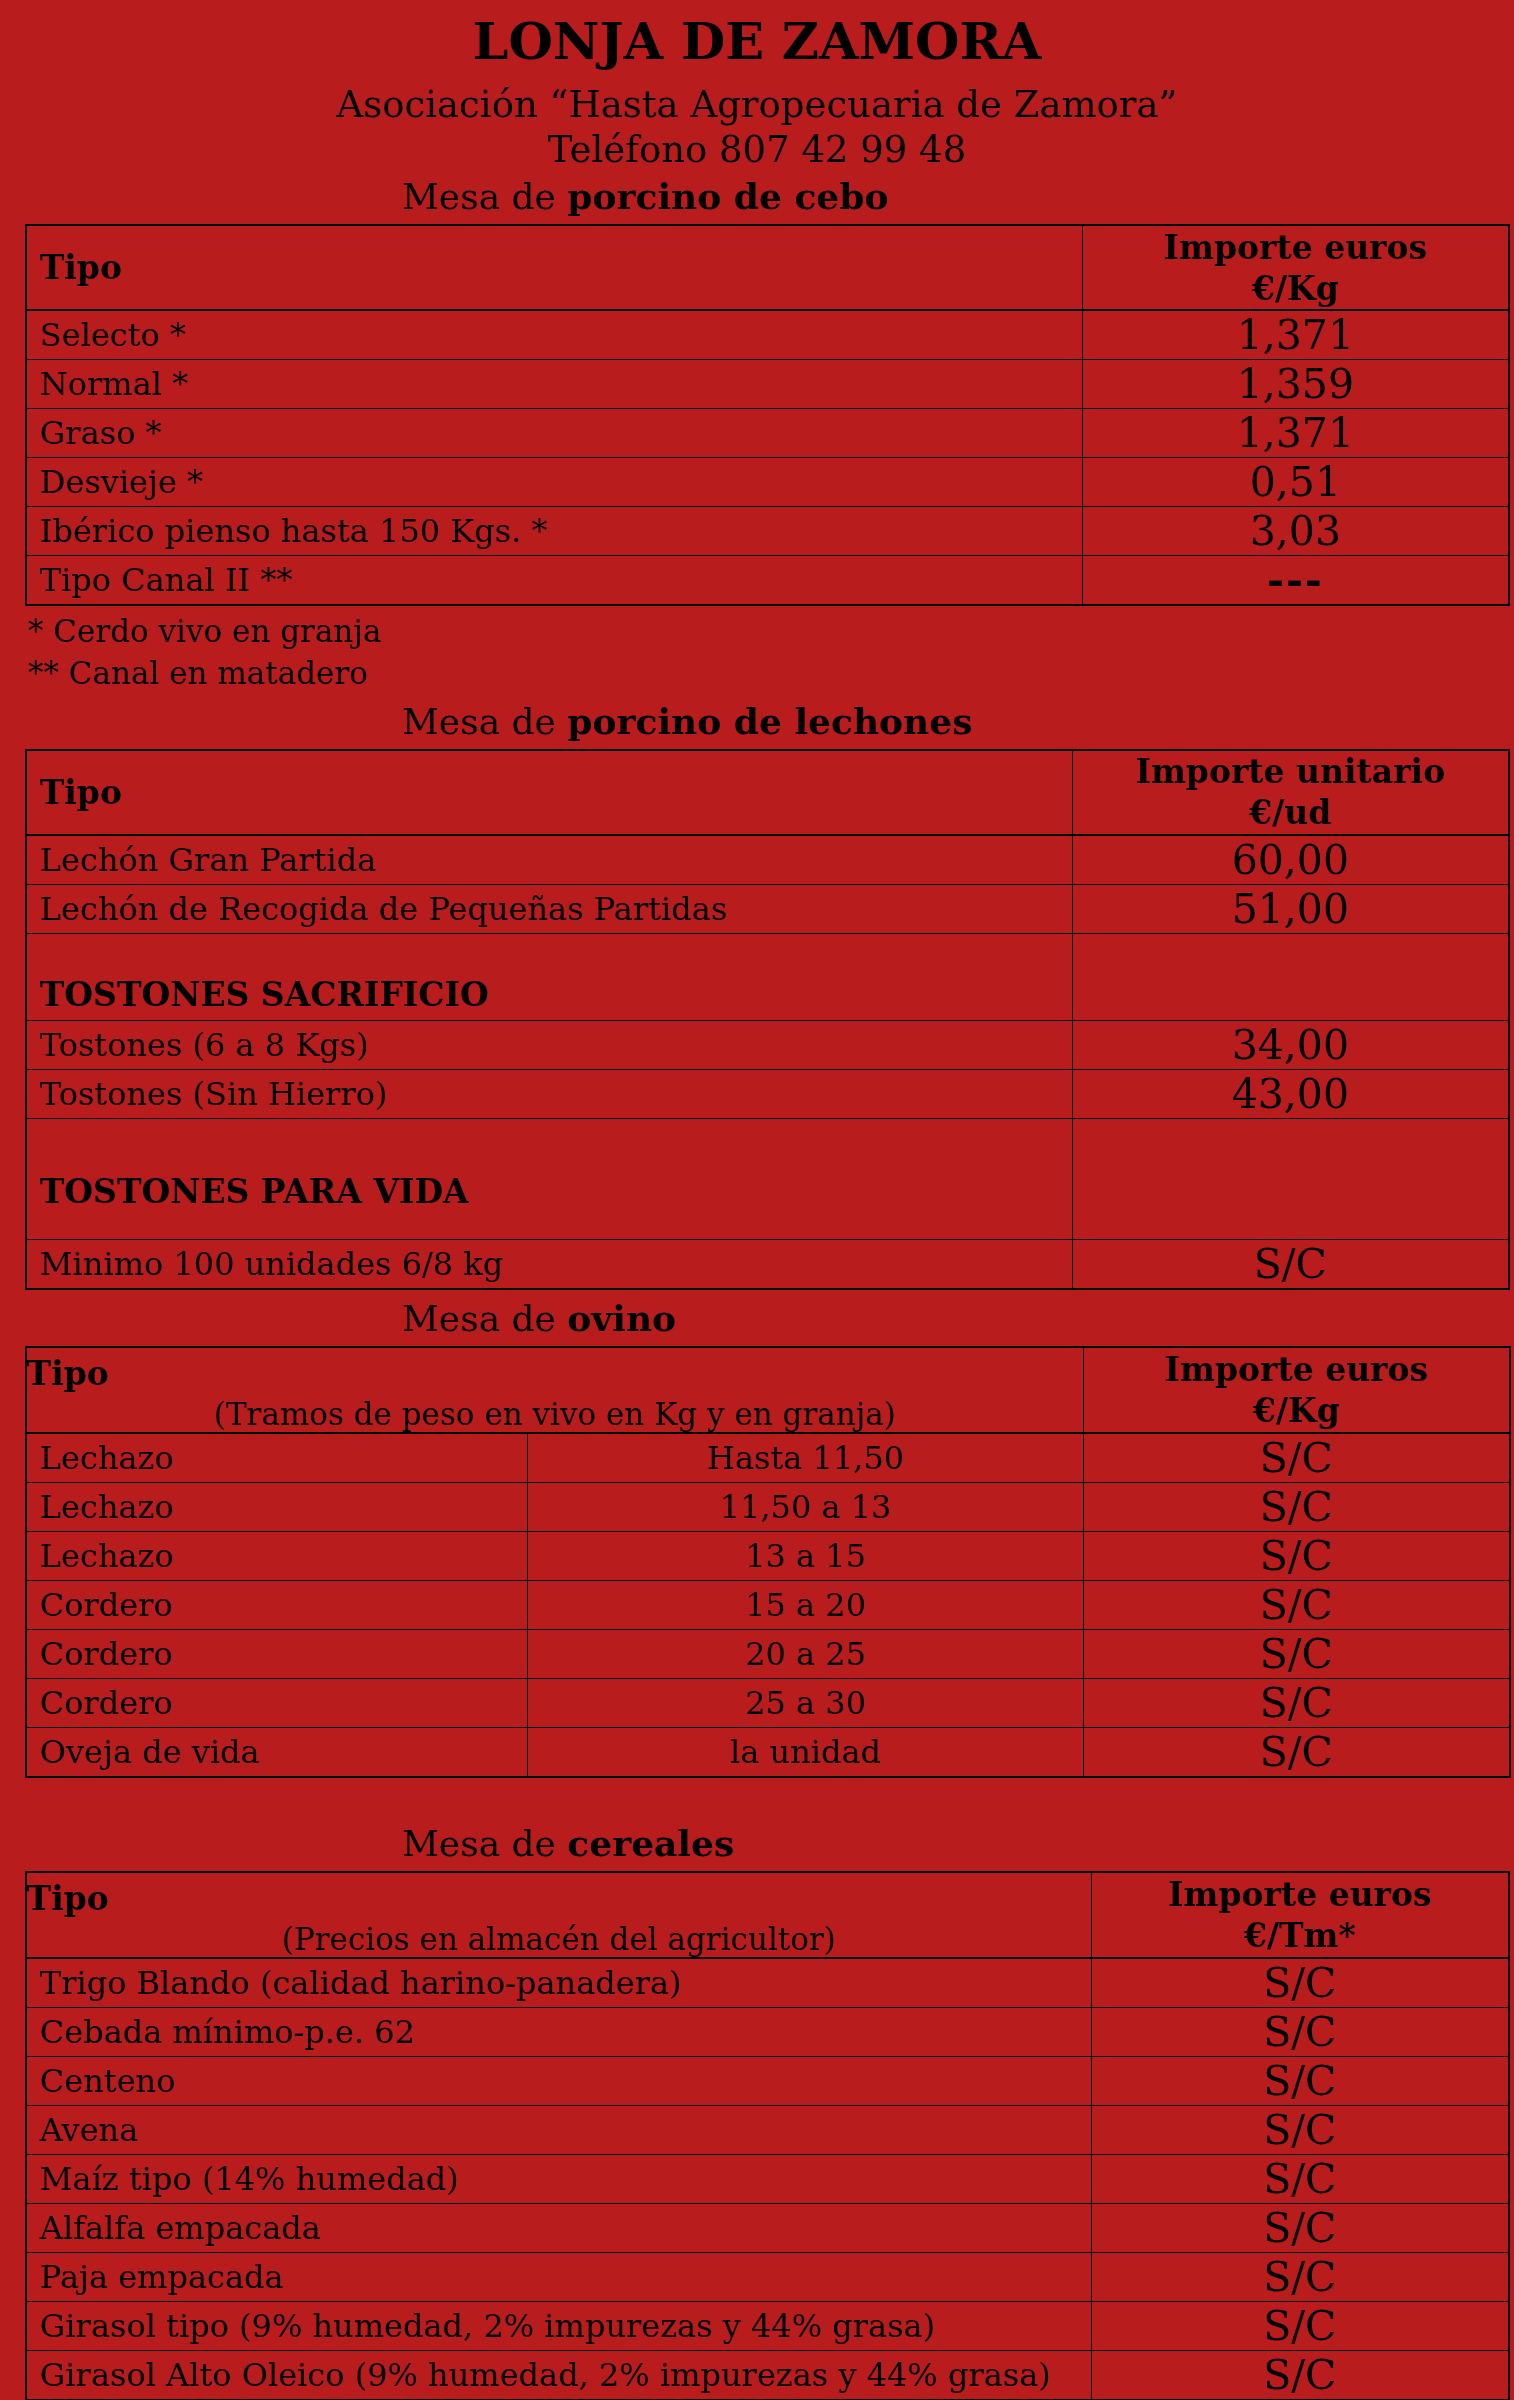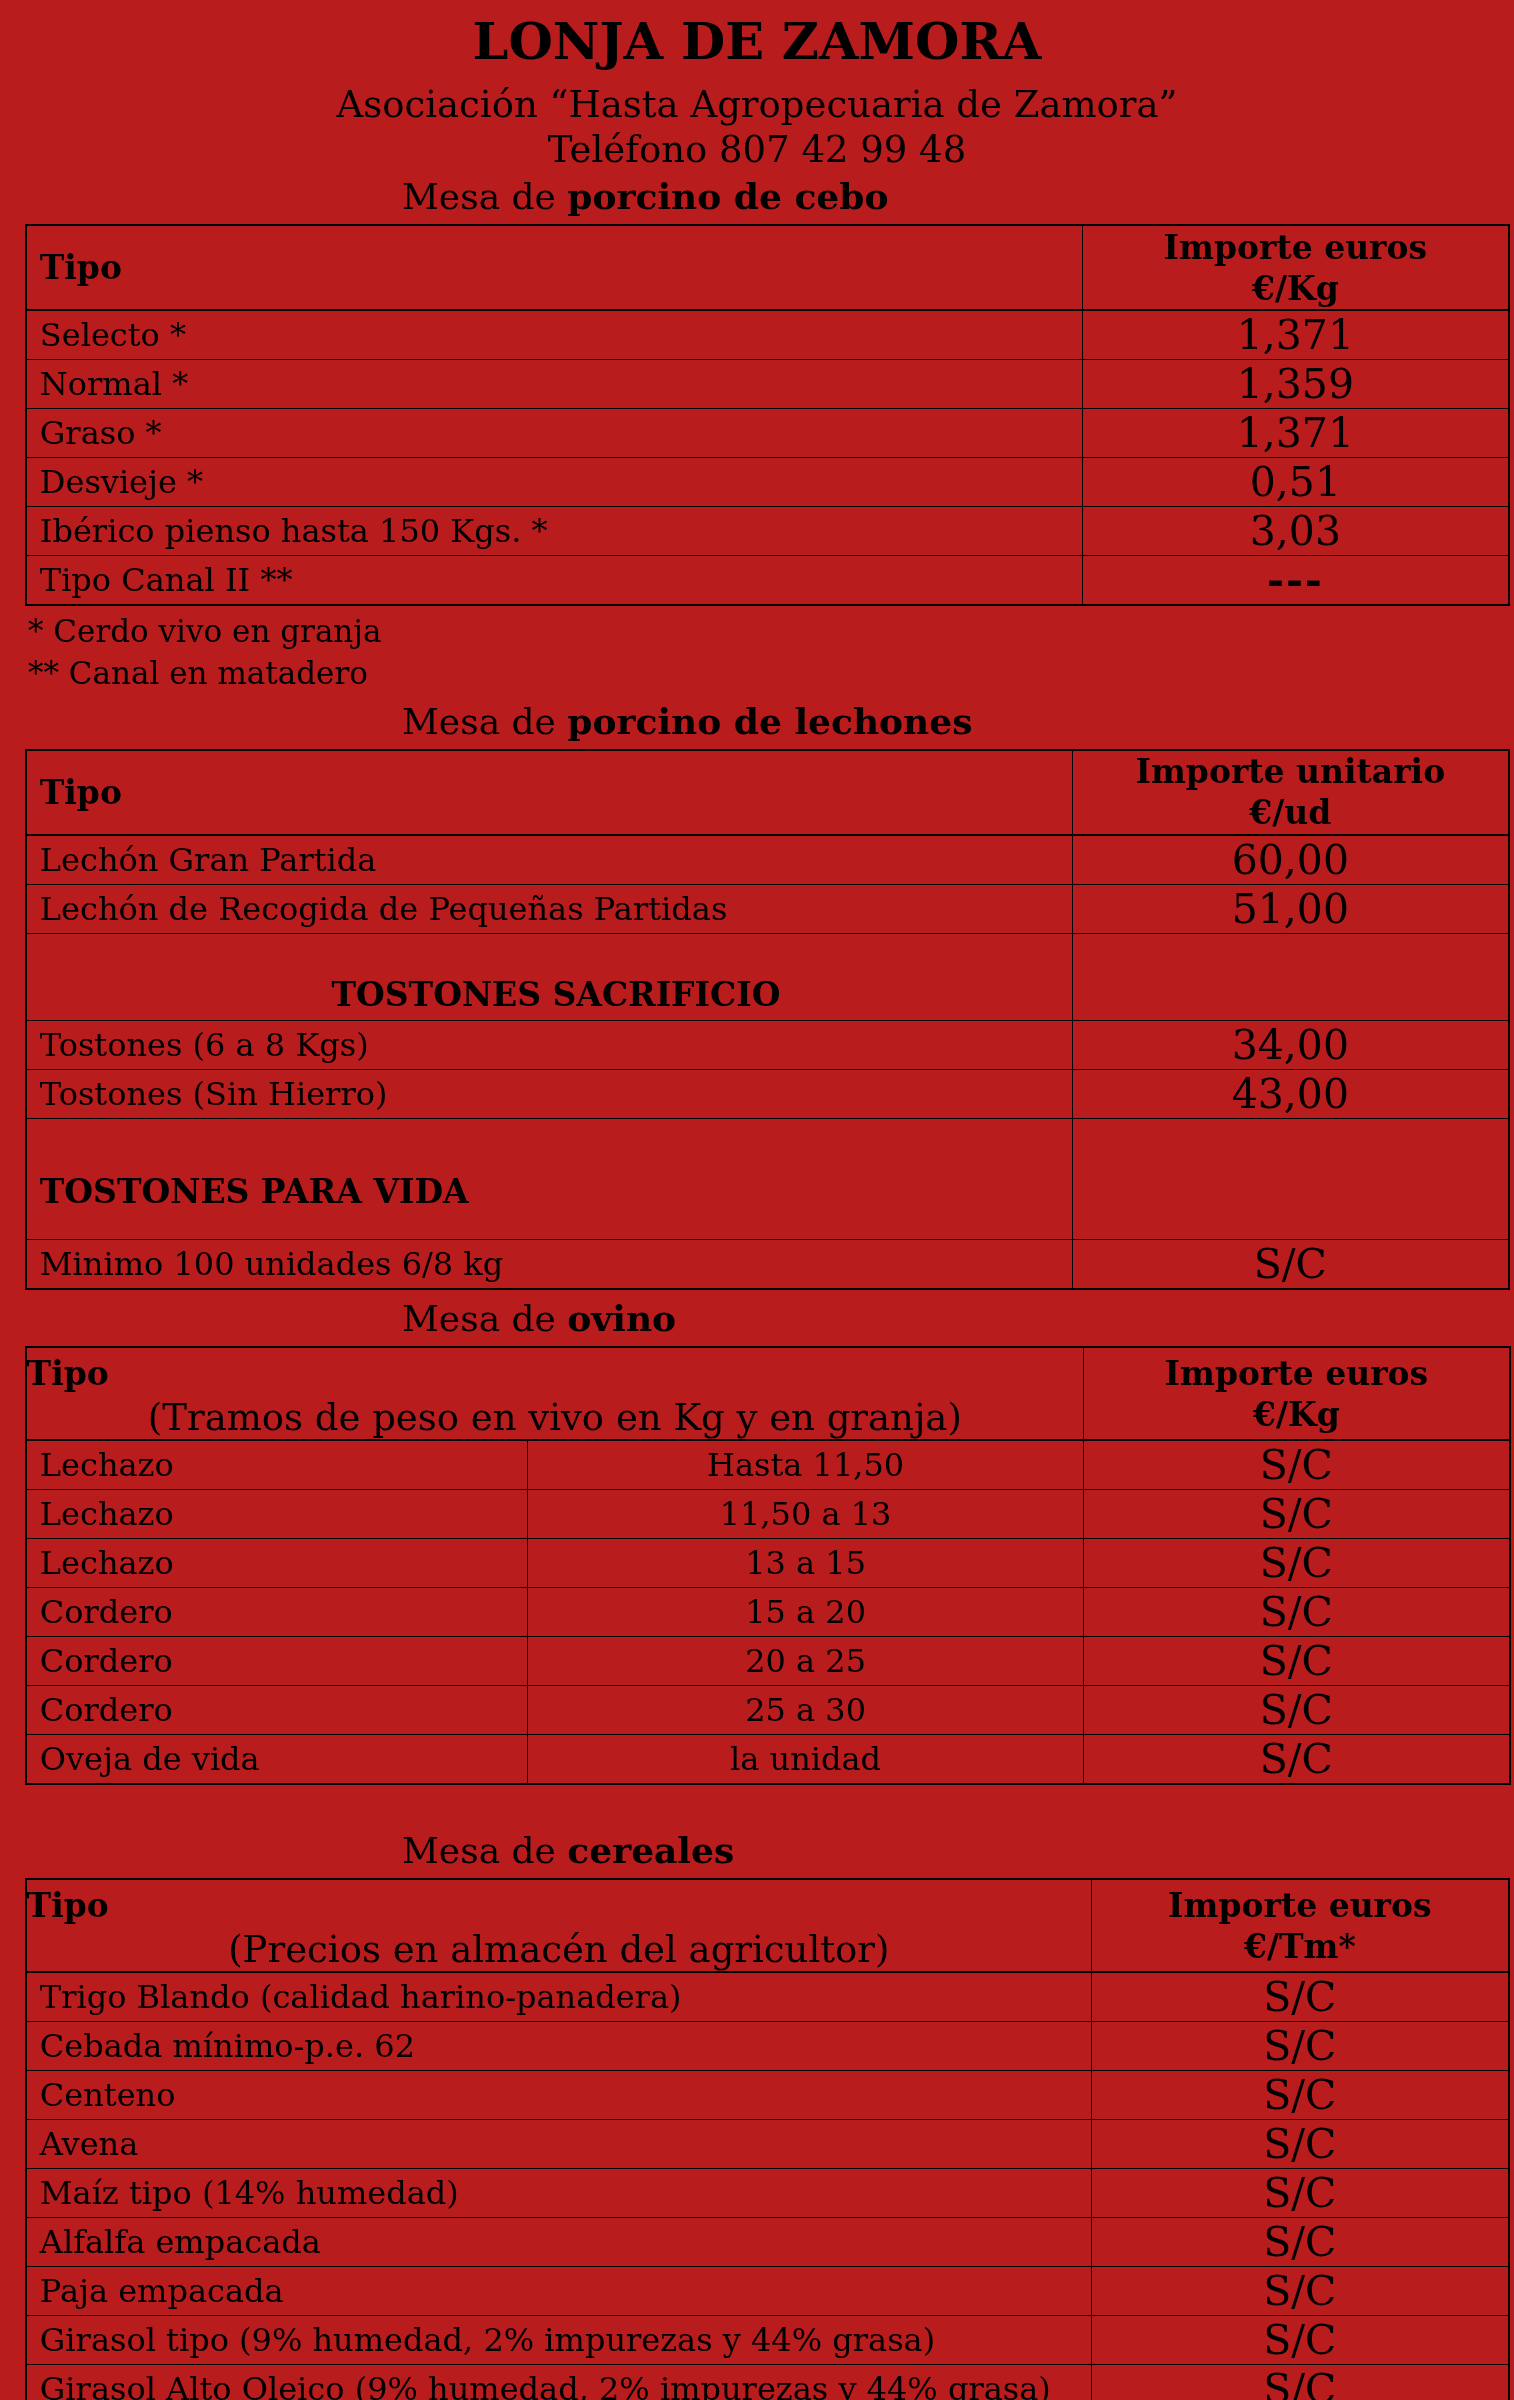--- a/index.html
+++ b/index.html
@@ -31,22 +31,22 @@
   .t tr{height:43px;}
   .t tr.head{height:85px;}
   .t tr.head td{border-bottom:2.8px solid #000;}
   td.c1{padding-left:13.2px;white-space:nowrap;}
   td.val{text-align:center;font-size:41px;}
   td.mid{text-align:center;}
   .h-tipo{font-weight:700;font-size:33px;vertical-align:top;padding-top:5.7px;}
   .h-importe{text-align:center;font-weight:700;font-size:33px;line-height:41px;}
   .h-left{vertical-align:top;padding-left:13.2px;}
   .h-left .tipo-line{font-weight:700;font-size:33px;padding-top:5.7px;}
-  .h-left .sub-line{text-align:center;font-size:37px;font-weight:400;margin-top:3.8px;white-space:nowrap;}
-  tr.tall-a{height:87px;text-align:center;}
+  .h-left .sub-line{text-align:center;font-size:31px;font-weight:400;margin-top:3.8px;white-space:nowrap;}
+  tr.tall-a{height:87px;}
   tr.tall-a td.c1{vertical-align:bottom;padding-bottom:5.7px;}
   tr.tall-b{height:121px;}
   tr.tall-b td.c1{vertical-align:bottom;padding-bottom:28px;}
   .group-label{font-weight:700;font-size:33px;}
   td.dashes{font-weight:700;letter-spacing:1.9px;}
   .footnotes{margin-top:3.8px;}
   .footnote{font-size:31px;line-height:42px;margin-left:28px;}
   .tm-footnote{margin-top:9.5px;}
 </style>
 </head>

